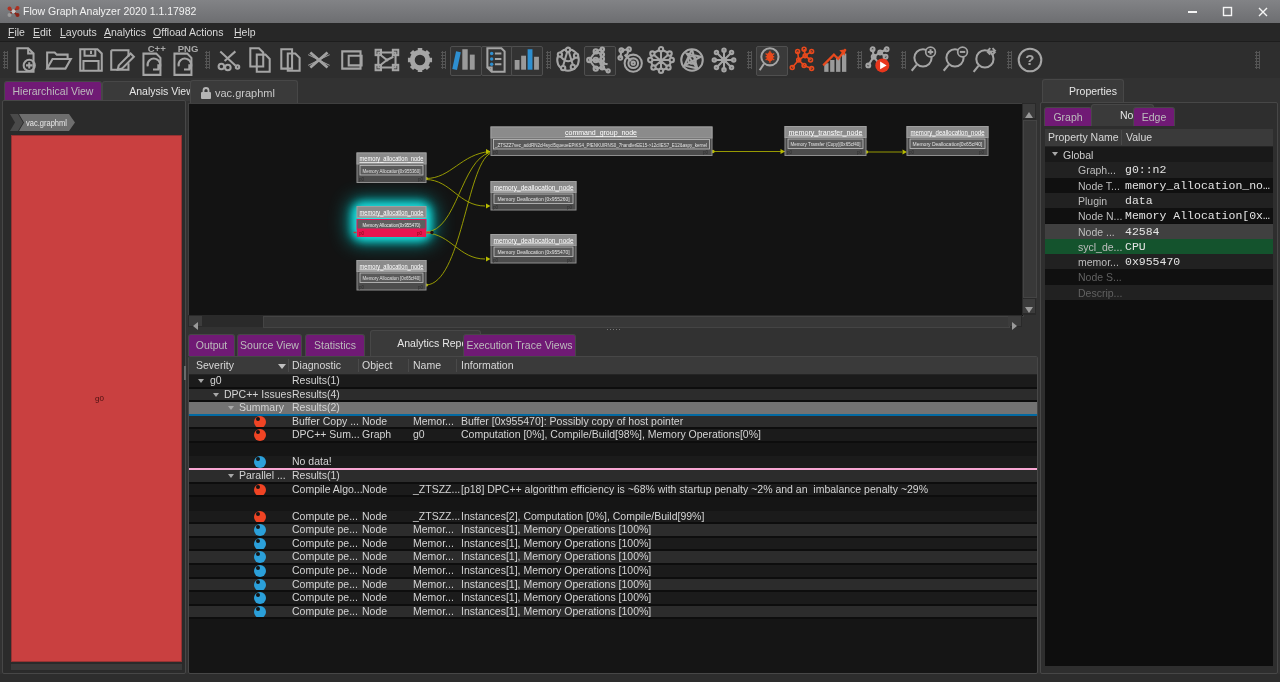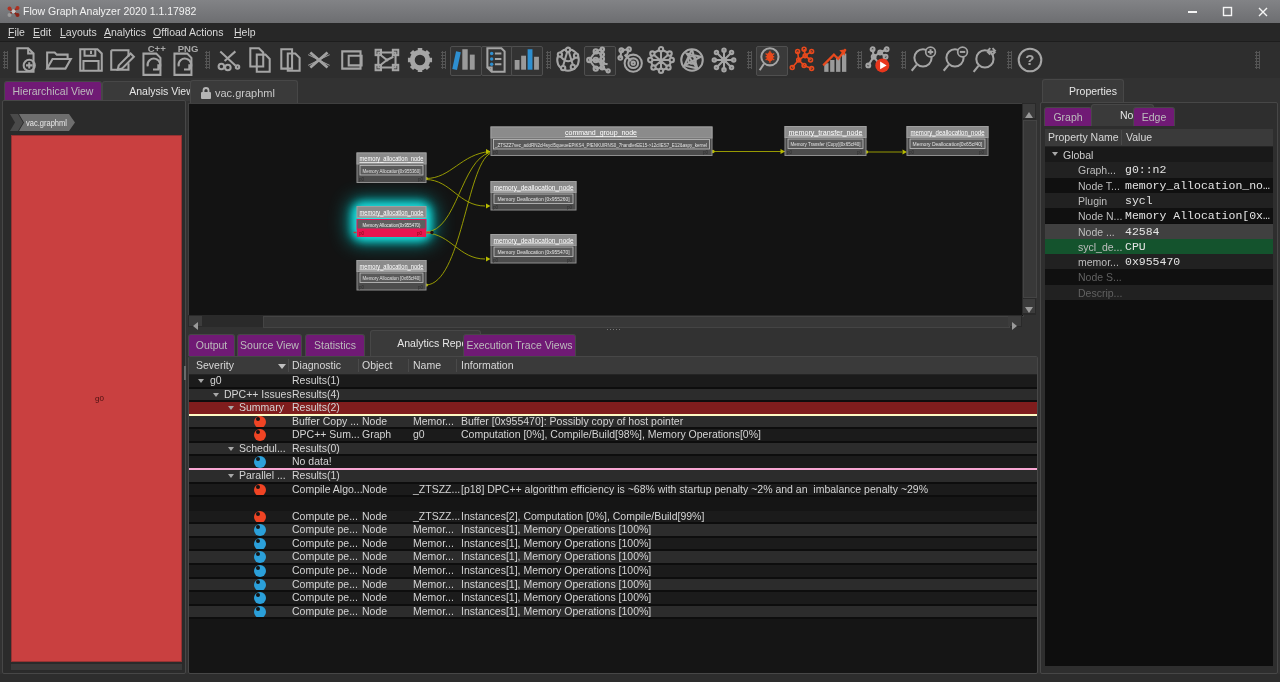--- a/index.html
+++ b/index.html
@@ -504,43 +504,38 @@
       <div class="trow" style="top:18.0px;height:11.6px;line-height:11.5px;background:#1b1b1b;border-bottom:2px solid #0d0d0d;">
           <span class="arrow abs" style="left:9px;top:4px"></span>
           <span class="cell" style="left:21px;top:0">g0</span>
           <span class="cell" style="left:103px;top:0">Results(1)</span>
         </div>
       <div class="trow" style="top:31.6px;height:11.6px;line-height:11.5px;background:#2c2c2c;border-bottom:2px solid #0d0d0d;">
           <span class="arrow abs" style="left:24px;top:4px"></span>
           <span class="cell" style="left:35px;top:0">DPC++ Issues</span>
           <span class="cell" style="left:103px;top:0">Results(4)</span>
         </div>
-      <div class="trow" style="top:45.1px;height:11.6px;line-height:11.5px;background:#7f1d1d;border-bottom:2px solid #fef9c3;">
+      <div class="trow" style="top:45.1px;height:11.6px;line-height:11.5px;background:#737373;border-bottom:2px solid #0369a1;">
           <span class="arrow abs" style="left:39px;top:4px"></span>
           <span class="cell" style="left:50px;top:0">Summary</span>
           <span class="cell" style="left:103px;top:0">Results(2)</span>
         </div>
       <div class="trow" style="top:58.7px;height:11.6px;line-height:11.5px;background:#2c2c2c;border-bottom:2px solid #0d0d0d;">
           <span class="ball red abs" style="left:65px;top:0px"></span>
           <span class="cell" style="left:103px;top:0">Buffer Copy ...</span>
           <span class="cell" style="left:173px;top:0">Node</span>
           <span class="cell" style="left:224px;top:0">Memor...</span>
           <span class="cell" style="left:272px;top:0">Buffer [0x955470]: Possibly copy of host pointer</span>
         </div>
       <div class="trow" style="top:72.3px;height:11.6px;line-height:11.5px;background:#1b1b1b;border-bottom:2px solid #0d0d0d;">
           <span class="ball red abs" style="left:65px;top:0px"></span>
           <span class="cell" style="left:103px;top:0">DPC++ Sum...</span>
           <span class="cell" style="left:173px;top:0">Graph</span>
           <span class="cell" style="left:224px;top:0">g0</span>
           <span class="cell" style="left:272px;top:0">Computation [0%], Compile/Build[98%], Memory Operations[0%]</span>
-        </div>
-      <div class="trow" style="top:85.8px;height:11.6px;line-height:11.5px;background:#2c2c2c;border-bottom:2px solid #0d0d0d;">
-          <span class="arrow abs" style="left:39px;top:4px"></span>
-          <span class="cell" style="left:50px;top:0">Schedul...</span>
-          <span class="cell" style="left:103px;top:0">Results(0)</span>
         </div>
       <div class="trow" style="top:99.4px;height:11.6px;line-height:11.5px;background:#1b1b1b;border-bottom:2px solid #f9a8d4;">
           <span class="ball blue abs" style="left:65px;top:0px"></span>
           <span class="cell" style="left:103px;top:0">No data!</span>
         </div>
       <div class="trow" style="top:113.0px;height:11.6px;line-height:11.5px;background:#2c2c2c;border-bottom:2px solid #0d0d0d;">
           <span class="arrow abs" style="left:39px;top:4px"></span>
           <span class="cell" style="left:50px;top:0">Parallel ...</span>
           <span class="cell" style="left:103px;top:0">Results(1)</span>
         </div>
@@ -632,21 +627,21 @@
         <div class="trow" style="top:33.3px;height:15.3px;line-height:14px;background:#212121;">
             <span class="cell" style="left:33px;top:1px;color:#bdbdbd">Graph...</span>
             <span class="cell" style="left:80px;top:1px;color:#e4e4e4;font-family:'Liberation Mono',monospace;font-size:11.5px;">g0::n2</span>
           </div>
         <div class="trow" style="top:48.6px;height:15.3px;line-height:14px;background:#101010;">
             <span class="cell" style="left:33px;top:1px;color:#bdbdbd">Node T...</span>
             <span class="cell" style="left:80px;top:1px;color:#e4e4e4;font-family:'Liberation Mono',monospace;font-size:11.5px;">memory_allocation_no…</span>
           </div>
         <div class="trow" style="top:63.9px;height:15.3px;line-height:14px;background:#212121;">
             <span class="cell" style="left:33px;top:1px;color:#bdbdbd">Plugin</span>
-            <span class="cell" style="left:80px;top:1px;color:#e4e4e4;font-family:'Liberation Mono',monospace;font-size:11.5px;">sycl</span>
+            <span class="cell" style="left:80px;top:1px;color:#e4e4e4;font-family:'Liberation Mono',monospace;font-size:11.5px;">data</span>
           </div>
         <div class="trow" style="top:79.2px;height:15.3px;line-height:14px;background:#101010;">
             <span class="cell" style="left:33px;top:1px;color:#bdbdbd">Node N...</span>
             <span class="cell" style="left:80px;top:1px;color:#e4e4e4;font-family:'Liberation Mono',monospace;font-size:11.5px;">Memory Allocation[0x…</span>
           </div>
         <div class="trow" style="top:94.5px;height:15.3px;line-height:14px;background:#404040;">
             <span class="cell" style="left:33px;top:1px;color:#bdbdbd">Node ...</span>
             <span class="cell" style="left:80px;top:1px;color:#e4e4e4;font-family:'Liberation Mono',monospace;font-size:11.5px;">42584</span>
           </div>
         <div class="trow" style="top:109.8px;height:15.3px;line-height:14px;background:#14532d;">

